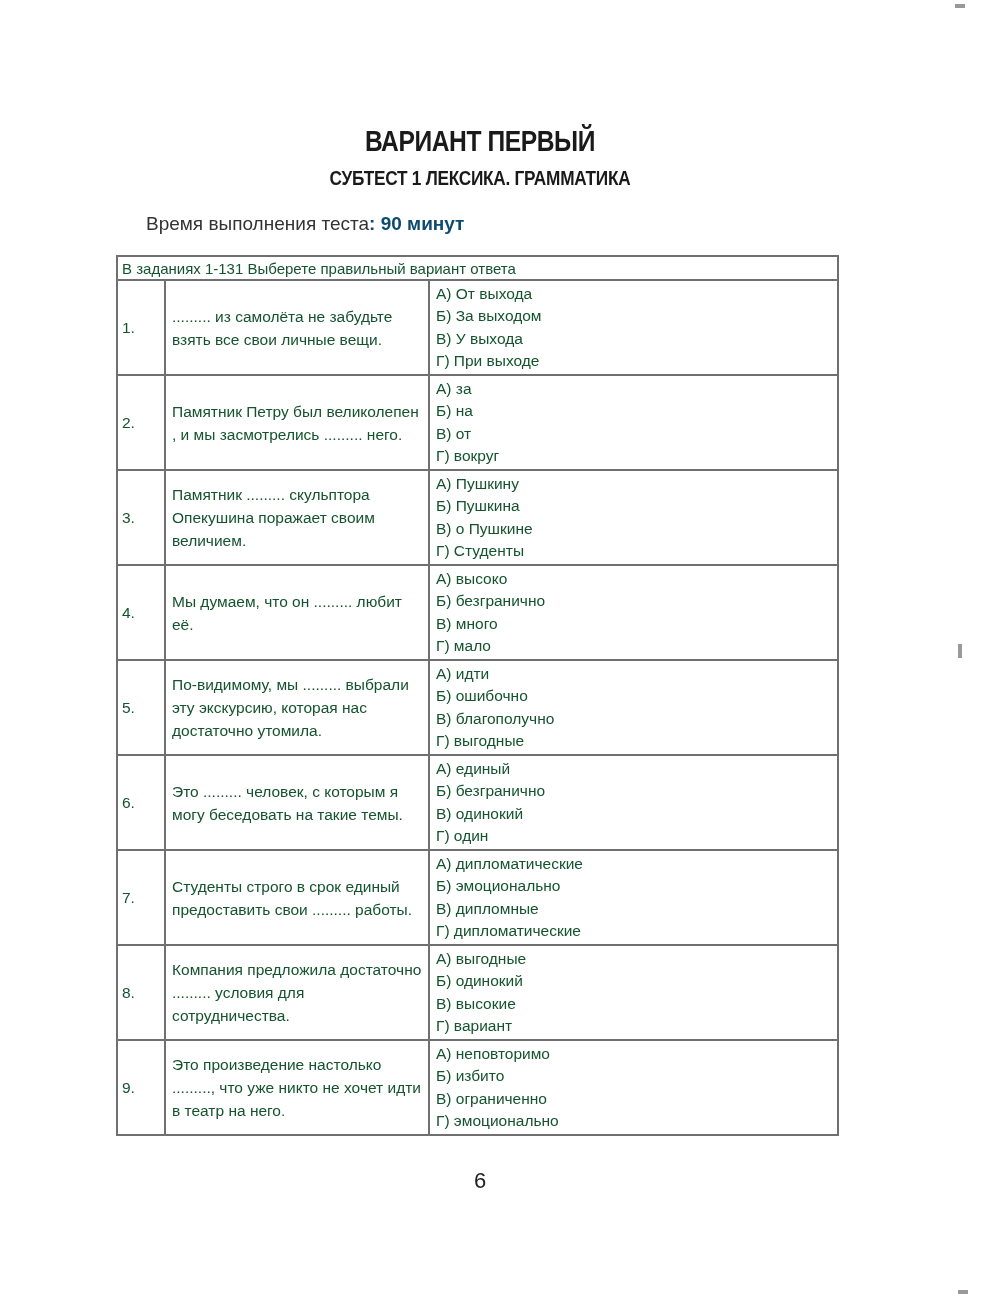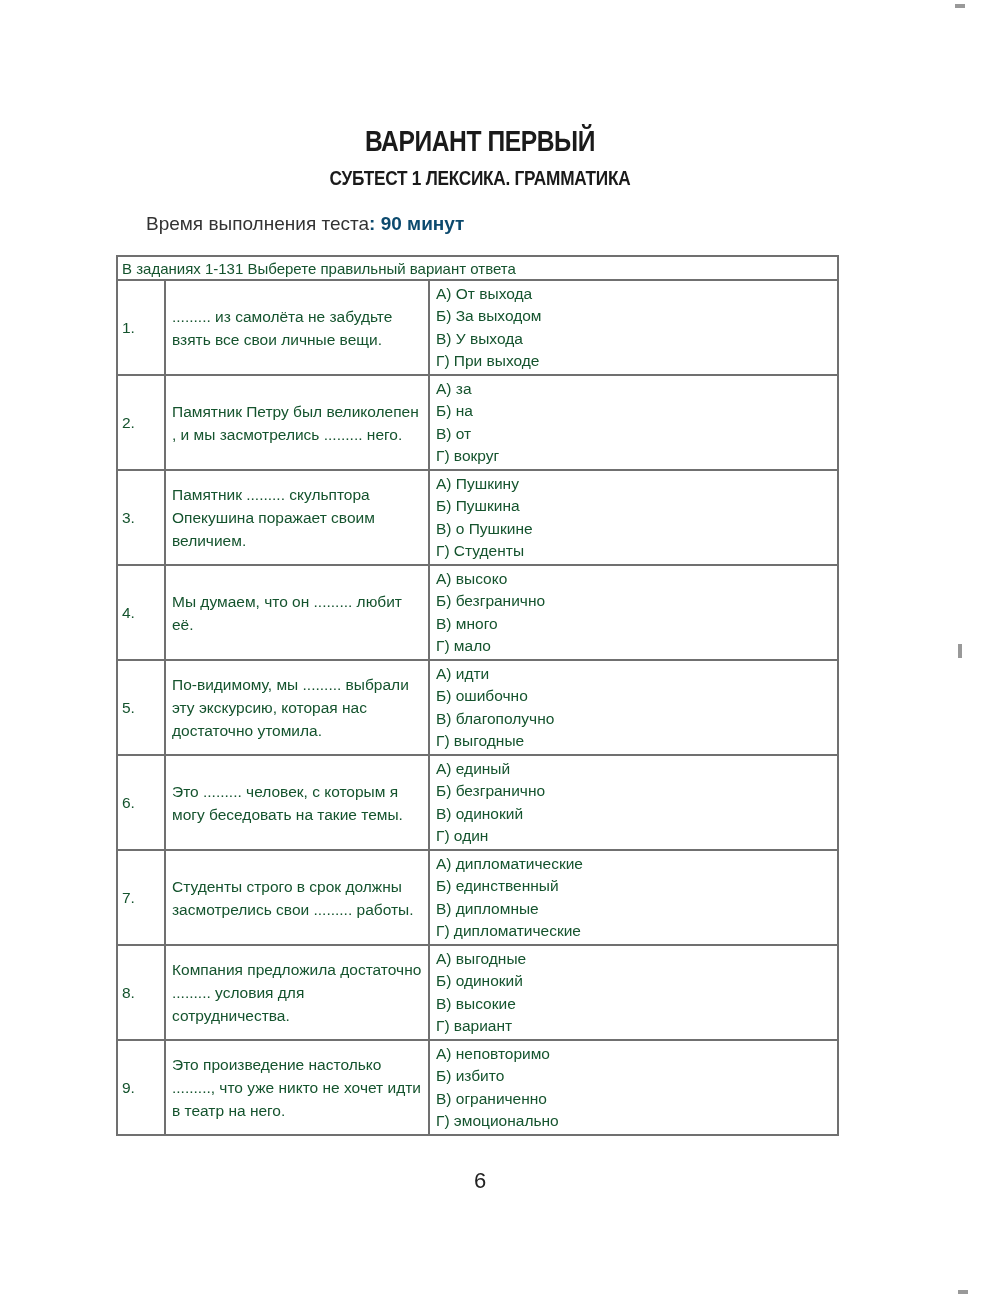--- a/index.html
+++ b/index.html
@@ -90,24 +90,24 @@
         <td class="stem">Это ......... человек, с которым я могу беседовать на такие темы.</td>
         <td class="opts">
           <span class="opt">А) единый</span>
           <span class="opt">Б) безгранично</span>
           <span class="opt">В) одинокий</span>
           <span class="opt">Г) один</span>
         </td>
       </tr>
       <tr class="item">
         <td class="num">7.</td>
-        <td class="stem">Студенты строго в срок должны засмотрелись свои ......... работы.</td>
+        <td class="stem">Студенты строго в срок единый предоставить свои ......... работы.</td>
         <td class="opts">
           <span class="opt">А) дипломатические</span>
-          <span class="opt">Б) единственный</span>
+          <span class="opt">Б) эмоционально</span>
           <span class="opt">В) дипломные</span>
           <span class="opt">Г) дипломатические</span>
         </td>
       </tr>
       <tr class="item">
         <td class="num">8.</td>
         <td class="stem">Компания предложила достаточно  ......... условия для сотрудничества.</td>
         <td class="opts">
           <span class="opt">А) выгодные</span>
           <span class="opt">Б) одинокий</span>

